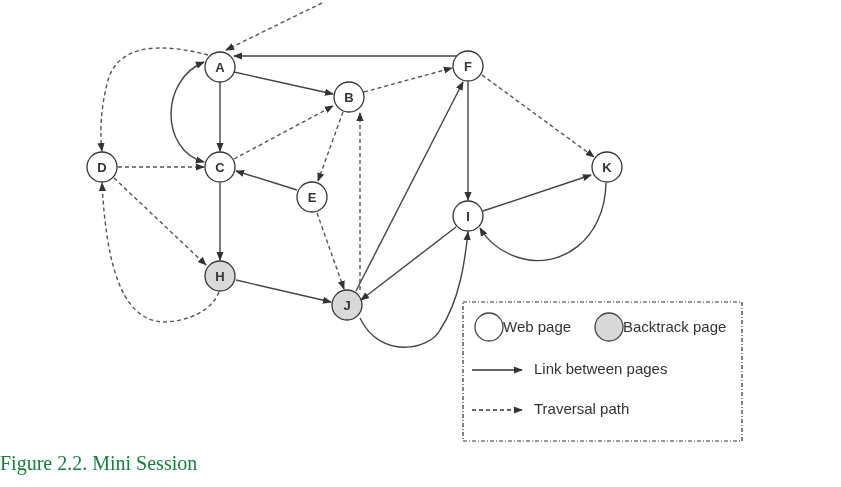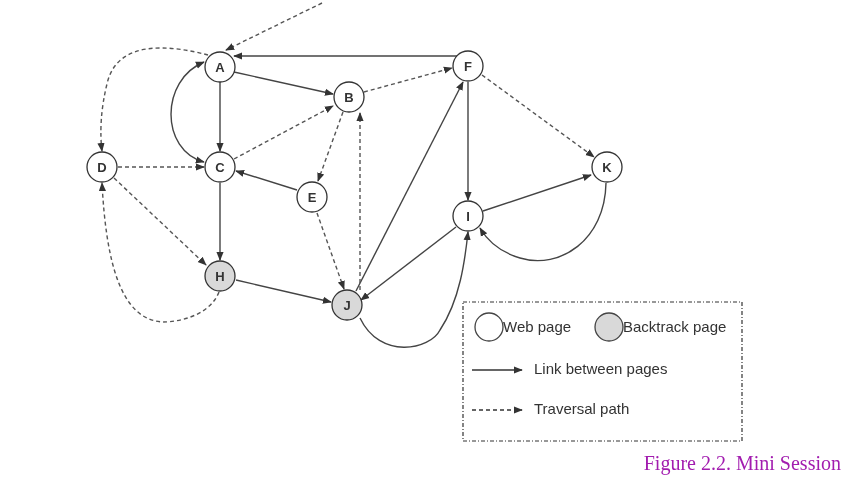--- a/index.html
+++ b/index.html
@@ -1,21 +1,21 @@
 <!DOCTYPE html>
 <html><head>
   <meta charset="utf-8">
   <style>
     html, body { margin: 0; padding: 0; background: #ffffff; }
     body { width: 841px; height: 487px; position: relative; overflow: hidden; }
     #figure { position: absolute; left: 0; top: 0; }
     .node-label { font-family: "Liberation Sans", sans-serif; font-size: 13px; font-weight: bold; fill: #333; }
     .legend-text { font-family: "Liberation Sans", sans-serif; font-size: 15px; fill: #333; }
-    #caption { position: absolute; left: 0; width: 841px; top: 452px; text-align: right;
-      font-family: "Liberation Serif", serif; font-size: 20px; color: #a21caf; }
+    #caption { position: absolute; left: 0; width: 841px; top: 452px; text-align: left;
+      font-family: "Liberation Serif", serif; font-size: 20px; color: #15803d; }
   </style>
 </head>
 <body>
 
 <svg id="figure" width="841" height="487" viewBox="0 0 841 487" xmlns="http://www.w3.org/2000/svg">
   <defs>
     <marker id="arrow" viewBox="0 0 10 10" refX="9" refY="5" markerWidth="9" markerHeight="9" orient="auto-start-reverse" markerUnits="userSpaceOnUse">
       <path d="M0,1 L10,5 L0,9 z" fill="#333"></path>
     </marker>
   </defs>

